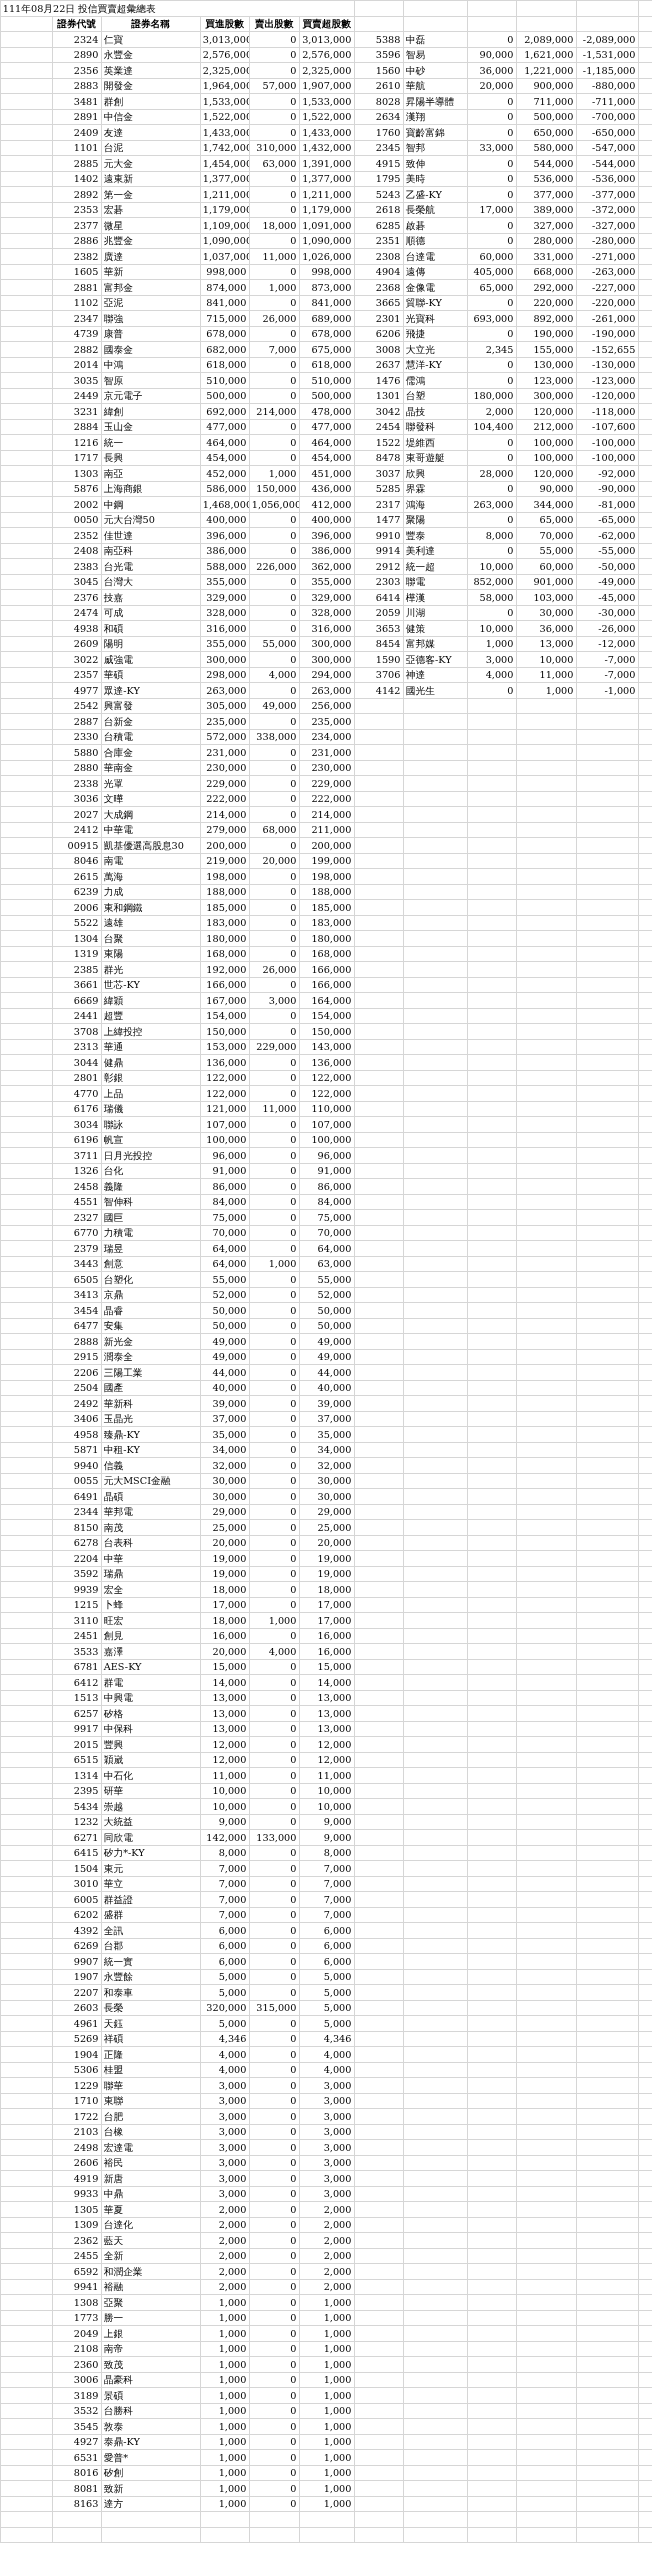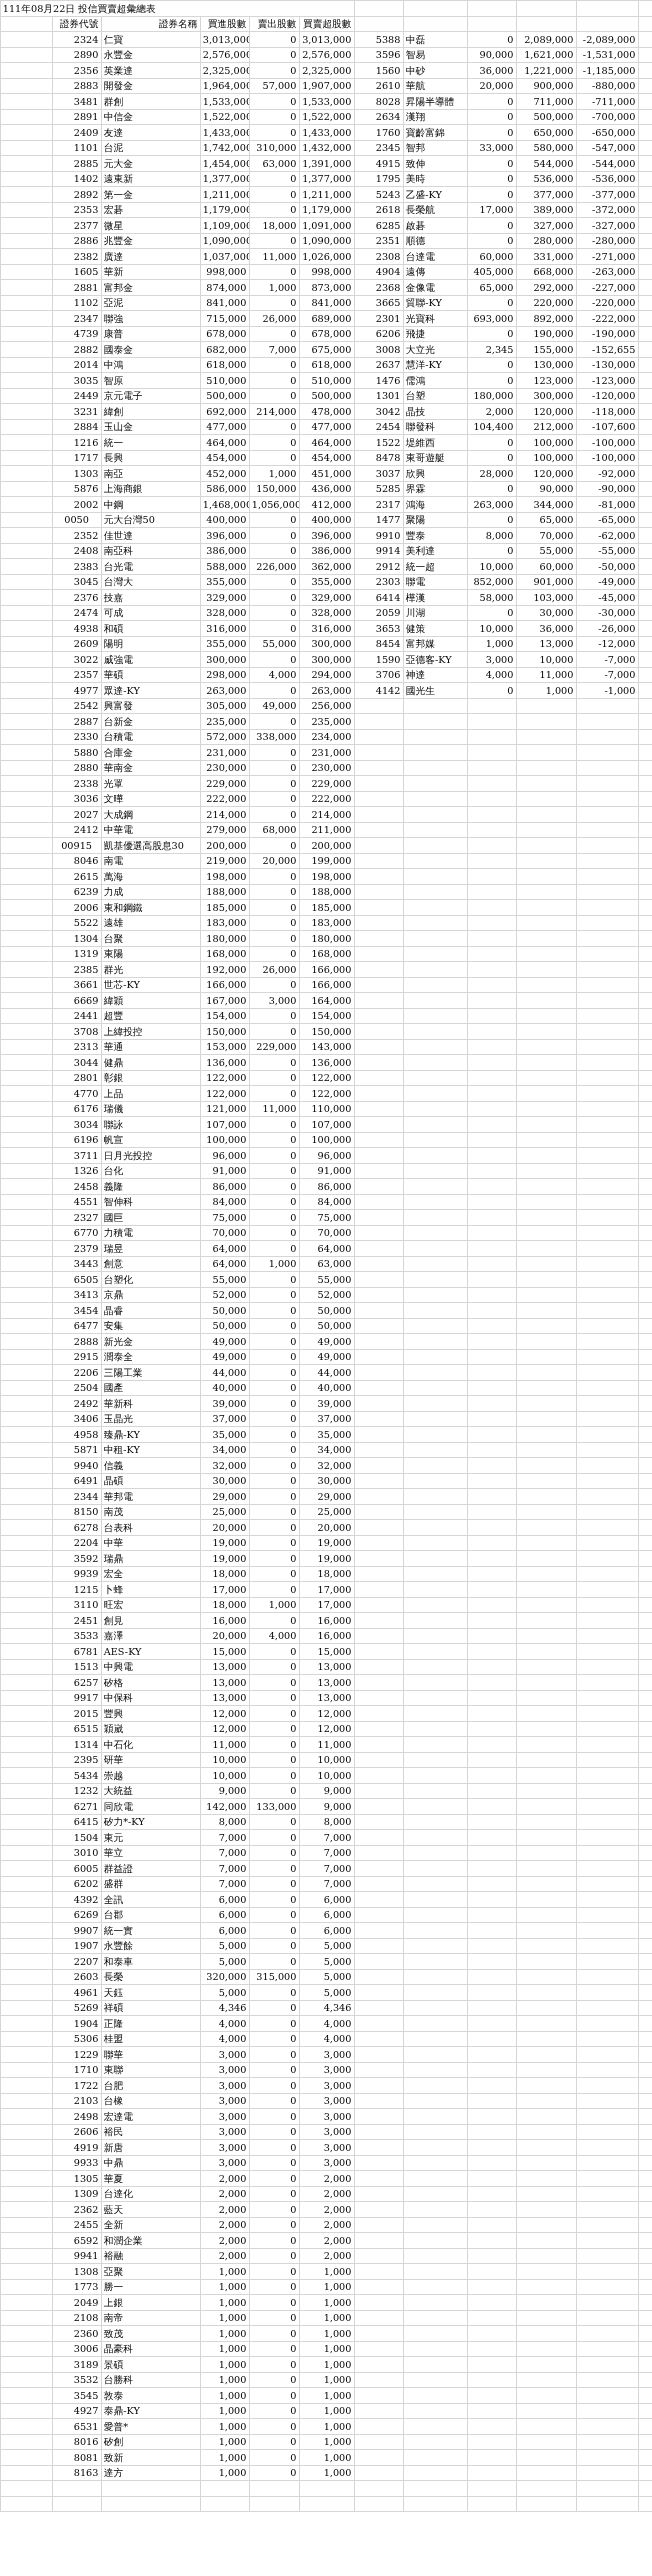--- a/index.html
+++ b/index.html
@@ -29,23 +29,23 @@
     white-space: nowrap;
     overflow: hidden;
     vertical-align: middle;
   }
   td.title-cell {
     font-size: 11px;
     text-align: left;
     padding-left: 1.8px;
     margin-top: 38px;
   }
-  td.hdr   { text-align: right; }
+  td.hdr   { text-align: center; font-weight: bold; }
   td.code  { text-align: right; }
-  td.tcode { text-align: center; margin-left: 32px; }
+  td.tcode { text-align: right; margin-left: 32px; }
   td.name  { text-align: left; }
   td.num   { text-align: right; }
   td.blankc{ }
 </style>
 </head>
 <body>
 
 <table class="sheet">
   <colgroup>
     <col style="width:52px">
@@ -341,21 +341,21 @@
         <td class="blankc"></td>
         <td class="code">2347</td>
         <td class="name">聯強</td>
         <td class="num">715,000</td>
         <td class="num">26,000</td>
         <td class="num">689,000</td>
         <td class="code">2301</td>
         <td class="name">光寶科</td>
         <td class="num">693,000</td>
         <td class="num">892,000</td>
-        <td class="num">-222,000</td>
+        <td class="num">-261,000</td>
         <td class="blankc"></td>
       </tr>
       <tr>
         <td class="blankc"></td>
         <td class="code">4739</td>
         <td class="name">康普</td>
         <td class="num">678,000</td>
         <td class="num">0</td>
         <td class="num">678,000</td>
         <td class="code">6206</td>
@@ -1382,20 +1382,34 @@
         <td class="num">32,000</td>
         <td class="code"></td>
         <td class="name"></td>
         <td class="num"></td>
         <td class="num"></td>
         <td class="num"></td>
         <td class="blankc"></td>
       </tr>
       <tr>
         <td class="blankc"></td>
+        <td class="code tcode">0055</td>
+        <td class="name">元大MSCI金融</td>
+        <td class="num">30,000</td>
+        <td class="num">0</td>
+        <td class="num">30,000</td>
+        <td class="code"></td>
+        <td class="name"></td>
+        <td class="num"></td>
+        <td class="num"></td>
+        <td class="num"></td>
+        <td class="blankc"></td>
+      </tr>
+      <tr>
+        <td class="blankc"></td>
         <td class="code">6491</td>
         <td class="name">晶碩</td>
         <td class="num">30,000</td>
         <td class="num">0</td>
         <td class="num">30,000</td>
         <td class="code"></td>
         <td class="name"></td>
         <td class="num"></td>
         <td class="num"></td>
         <td class="num"></td>
@@ -1550,20 +1564,34 @@
         <td class="num">15,000</td>
         <td class="code"></td>
         <td class="name"></td>
         <td class="num"></td>
         <td class="num"></td>
         <td class="num"></td>
         <td class="blankc"></td>
       </tr>
       <tr>
         <td class="blankc"></td>
+        <td class="code">6412</td>
+        <td class="name">群電</td>
+        <td class="num">14,000</td>
+        <td class="num">0</td>
+        <td class="num">14,000</td>
+        <td class="code"></td>
+        <td class="name"></td>
+        <td class="num"></td>
+        <td class="num"></td>
+        <td class="num"></td>
+        <td class="blankc"></td>
+      </tr>
+      <tr>
+        <td class="blankc"></td>
         <td class="code">1513</td>
         <td class="name">中興電</td>
         <td class="num">13,000</td>
         <td class="num">0</td>
         <td class="num">13,000</td>
         <td class="code"></td>
         <td class="name"></td>
         <td class="num"></td>
         <td class="num"></td>
         <td class="num"></td>

